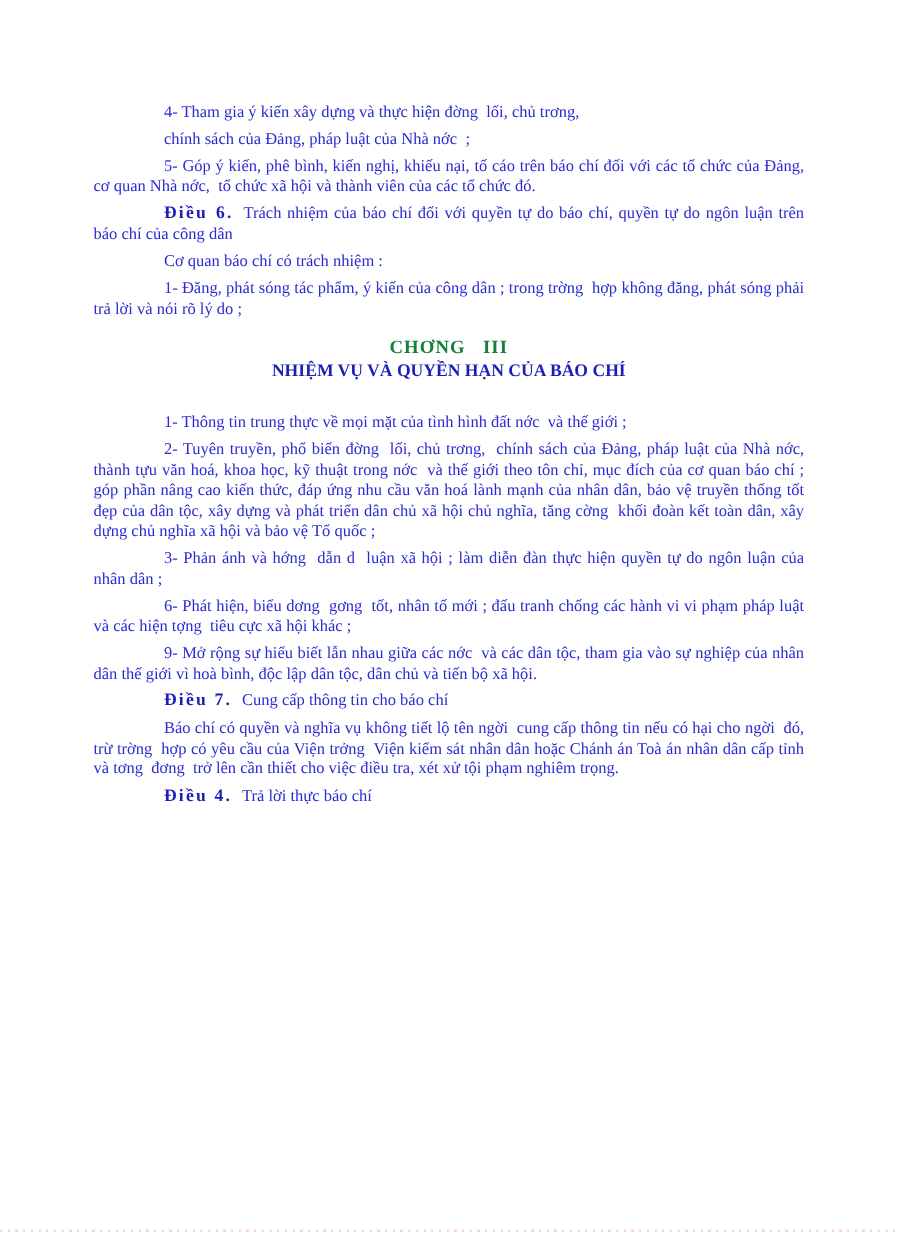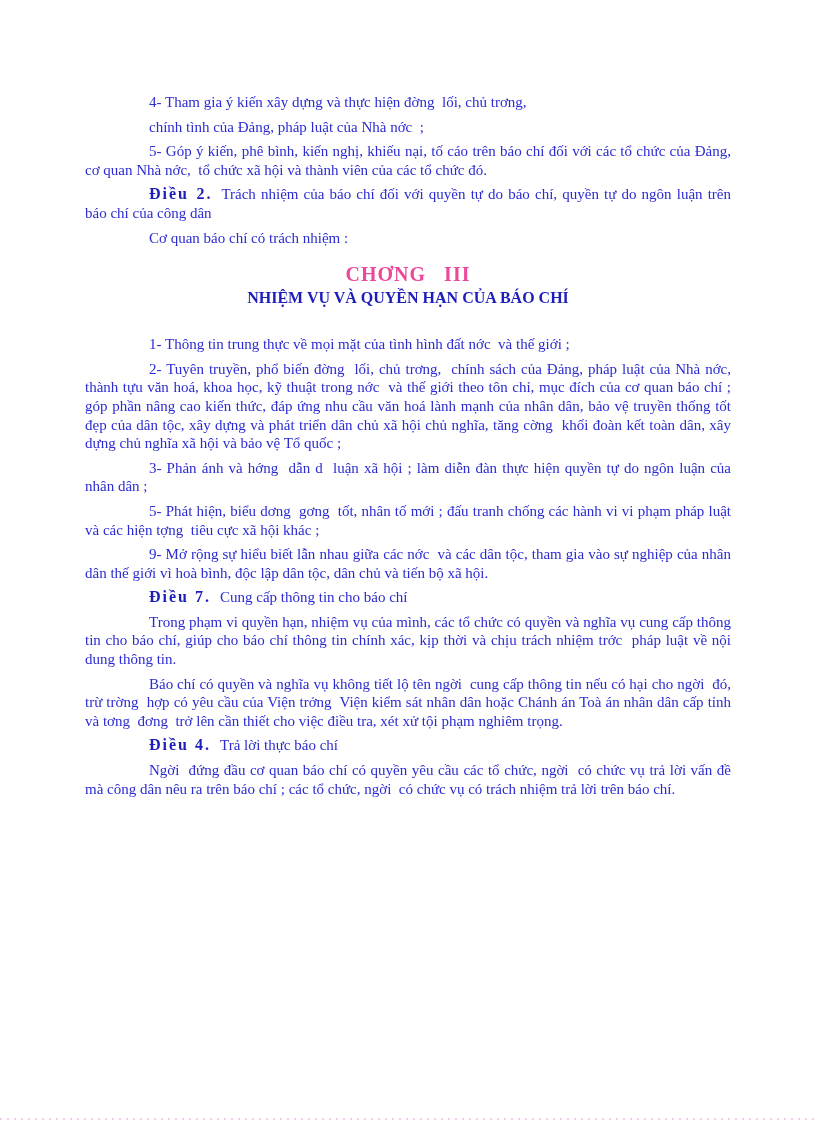--- a/index.html
+++ b/index.html
@@ -28,22 +28,22 @@
   }
   .article-label {
     font-weight: bold;
     font-size: 16px;
     letter-spacing: 2px;
     color: #1d1dba;
     padding-right: 9px;
   }
   .chapter-title {
     margin: 16px 0 3px 0;
-    color: #ec4899;
-    font-size: 20px;
+    color: #15803d;
+    font-size: 17px;
     font-weight: bold;
     letter-spacing: 1px;
     text-align: center;
     text-indent: 0;
     white-space: pre-wrap;
   }
   .chapter-subtitle {
     margin: 0 0 28px 0;
     color: #1d1dba;
     font-size: 16px;
@@ -61,42 +61,41 @@
     background: repeating-linear-gradient(to right, #f8cbe8 0px, #f8cbe8 2px, transparent 2px, transparent 7px);
   }
 </style>
 </head>
 <body>
 
 <div class="page">
   <div class="content">
 
     <p class="para">4- Tham gia ý kiến xây dựng và thực hiện đờng  lối, chủ trơng,</p>
-    <p class="para">chính tình của Đảng, pháp luật của Nhà nớc  ;</p>
+    <p class="para">chính sách của Đảng, pháp luật của Nhà nớc  ;</p>
     <p class="para">5- Góp ý kiến, phê bình, kiến nghị, khiếu nại, tố cáo trên báo chí đối với các tổ chức của Đảng, cơ quan Nhà nớc,  tổ chức xã hội và thành viên của các tổ chức đó.</p>
 
-    <p class="para"><span class="article-label">Điều 2.</span><span>Trách nhiệm của báo chí đối với quyền tự do báo chí, quyền tự do ngôn luận trên báo chí của công dân</span></p>
+    <p class="para"><span class="article-label">Điều 6.</span><span>Trách nhiệm của báo chí đối với quyền tự do báo chí, quyền tự do ngôn luận trên báo chí của công dân</span></p>
 
     <p class="para">Cơ quan báo chí có trách nhiệm :</p>
+    <p class="para">1- Đăng, phát sóng tác phẩm, ý kiến của công dân ; trong trờng  hợp không đăng, phát sóng phải trả lời và nói rõ lý do ;</p>
 
     <p class="chapter-title">CHƠNG   III</p>
     <p class="chapter-subtitle">NHIỆM VỤ VÀ QUYỀN HẠN CỦA BÁO CHÍ</p>
 
 
     <p class="para">1- Thông tin trung thực về mọi mặt của tình hình đất nớc  và thế giới ;</p>
     <p class="para">2- Tuyên truyền, phổ biến đờng  lối, chủ trơng,  chính sách của Đảng, pháp luật của Nhà nớc,  thành tựu văn hoá, khoa học, kỹ thuật trong nớc  và thế giới theo tôn chỉ, mục đích của cơ quan báo chí ; góp phần nâng cao kiến thức, đáp ứng nhu cầu văn hoá lành mạnh của nhân dân, bảo vệ truyền thống tốt đẹp của dân tộc, xây dựng và phát triển dân chủ xã hội chủ nghĩa, tăng cờng  khối đoàn kết toàn dân, xây dựng chủ nghĩa xã hội và bảo vệ Tổ quốc ;</p>
     <p class="para">3- Phản ánh và hớng  dẫn d  luận xã hội ; làm diễn đàn thực hiện quyền tự do ngôn luận của nhân dân ;</p>
-    <p class="para">5- Phát hiện, biểu dơng  gơng  tốt, nhân tố mới ; đấu tranh chống các hành vi vi phạm pháp luật và các hiện tợng  tiêu cực xã hội khác ;</p>
+    <p class="para">6- Phát hiện, biểu dơng  gơng  tốt, nhân tố mới ; đấu tranh chống các hành vi vi phạm pháp luật và các hiện tợng  tiêu cực xã hội khác ;</p>
     <p class="para">9- Mở rộng sự hiểu biết lẫn nhau giữa các nớc  và các dân tộc, tham gia vào sự nghiệp của nhân dân thế giới vì hoà bình, độc lập dân tộc, dân chủ và tiến bộ xã hội.</p>
 
     <p class="para"><span class="article-label">Điều 7.</span><span>Cung cấp thông tin cho báo chí</span></p>
 
-    <p class="para">Trong phạm vi quyền hạn, nhiệm vụ của mình, các tổ chức có quyền và nghĩa vụ cung cấp thông tin cho báo chí, giúp cho báo chí thông tin chính xác, kịp thời và chịu trách nhiệm trớc  pháp luật về nội dung thông tin.</p>
     <p class="para">Báo chí có quyền và nghĩa vụ không tiết lộ tên ngời  cung cấp thông tin nếu có hại cho ngời  đó, trừ trờng  hợp có yêu cầu của Viện trởng  Viện kiểm sát nhân dân hoặc Chánh án Toà án nhân dân cấp tỉnh và tơng  đơng  trở lên cần thiết cho việc điều tra, xét xử tội phạm nghiêm trọng.</p>
 
     <p class="para"><span class="article-label">Điều 4.</span><span>Trả lời thực báo chí</span></p>
 
-    <p class="para">Ngời  đứng đầu cơ quan báo chí có quyền yêu cầu các tổ chức, ngời  có chức vụ trả lời vấn đề mà công dân nêu ra trên báo chí ; các tổ chức, ngời  có chức vụ có trách nhiệm trả lời trên báo chí.</p>
 
   </div>
 
   <div class="page-break-dots"></div>
 </div>
 
 </body></html>

